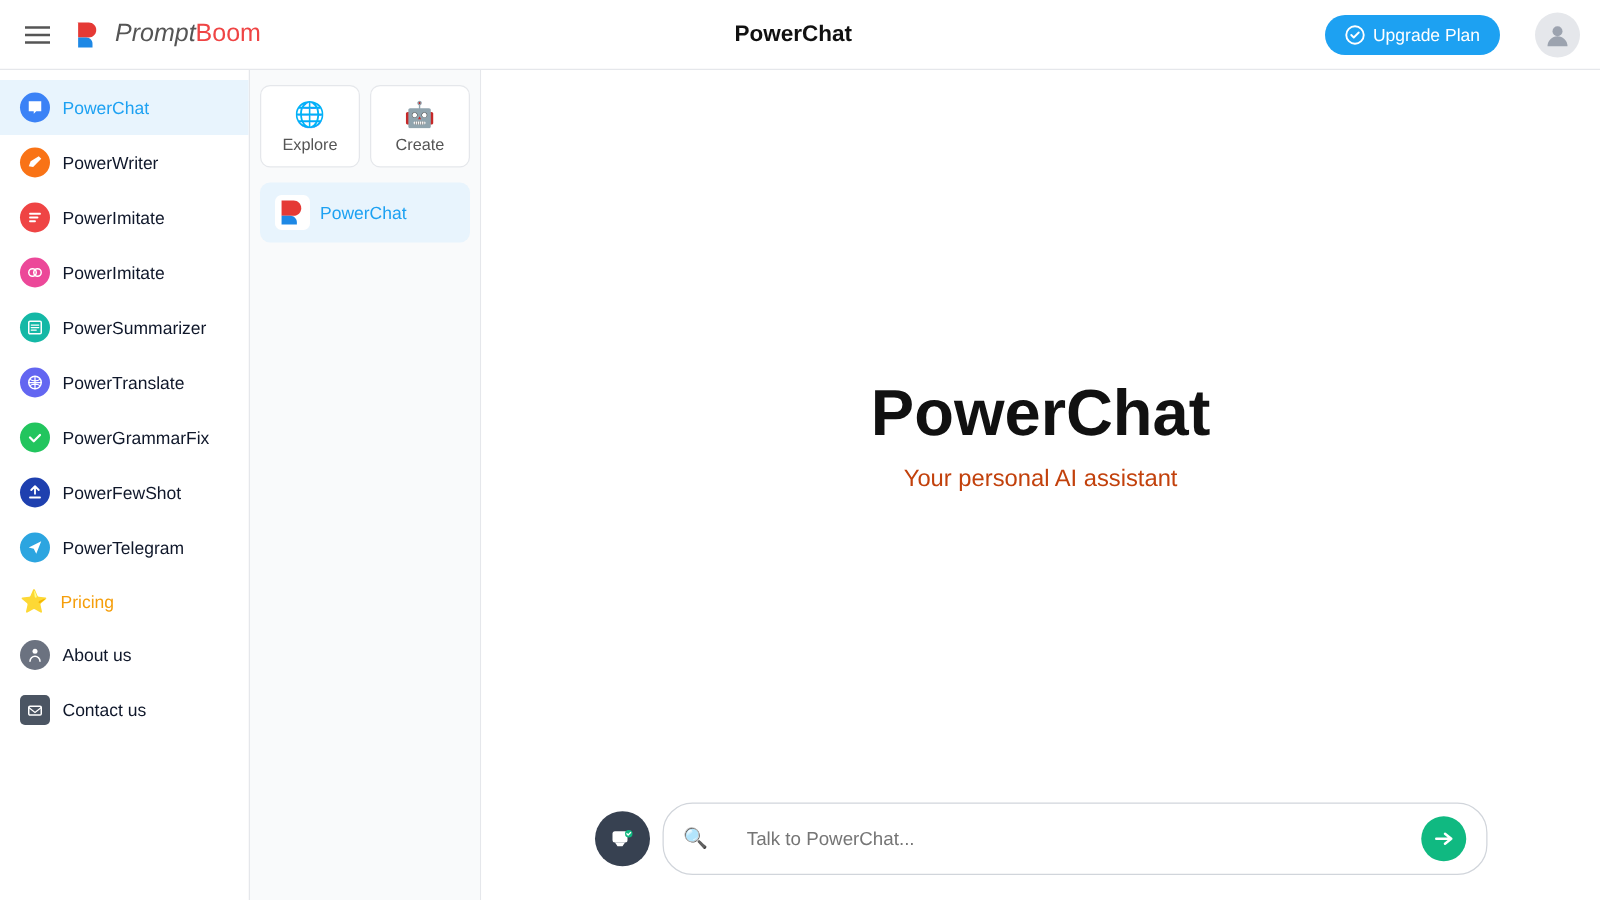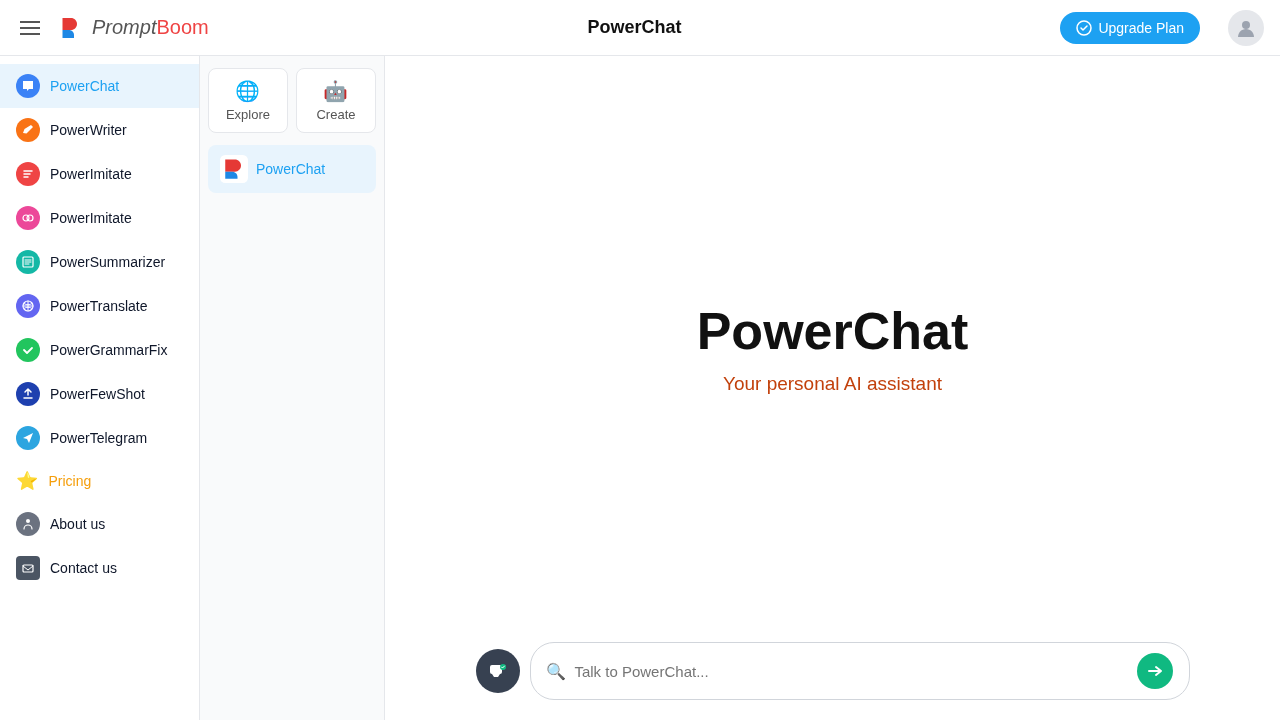--- a/index.html
+++ b/index.html
@@ -105,20 +105,21 @@
     .chat-input-wrapper {
       flex: 1; max-width: 660px;
       display: flex; align-items: center;
       border: 1px solid #d1d5db; border-radius: 24px; padding: 10px 16px;
       background: #fff; gap: 8px;
     }
     .chat-search-icon { color: #9ca3af; font-size: 16px; flex-shrink: 0; }
     .chat-input {
       flex: 1; border: none; outline: none; font-size: 15px; color: #333;
       background: transparent;
+      margin-left: 23px;
     }
     .chat-send-btn {
       width: 36px; height: 36px; border-radius: 50%; background: #10b981;
       display: flex; align-items: center; justify-content: center; cursor: pointer;
       border: none; color: #fff; font-size: 16px; flex-shrink: 0;
     }
   </style>
 </head>
 <body>
 

